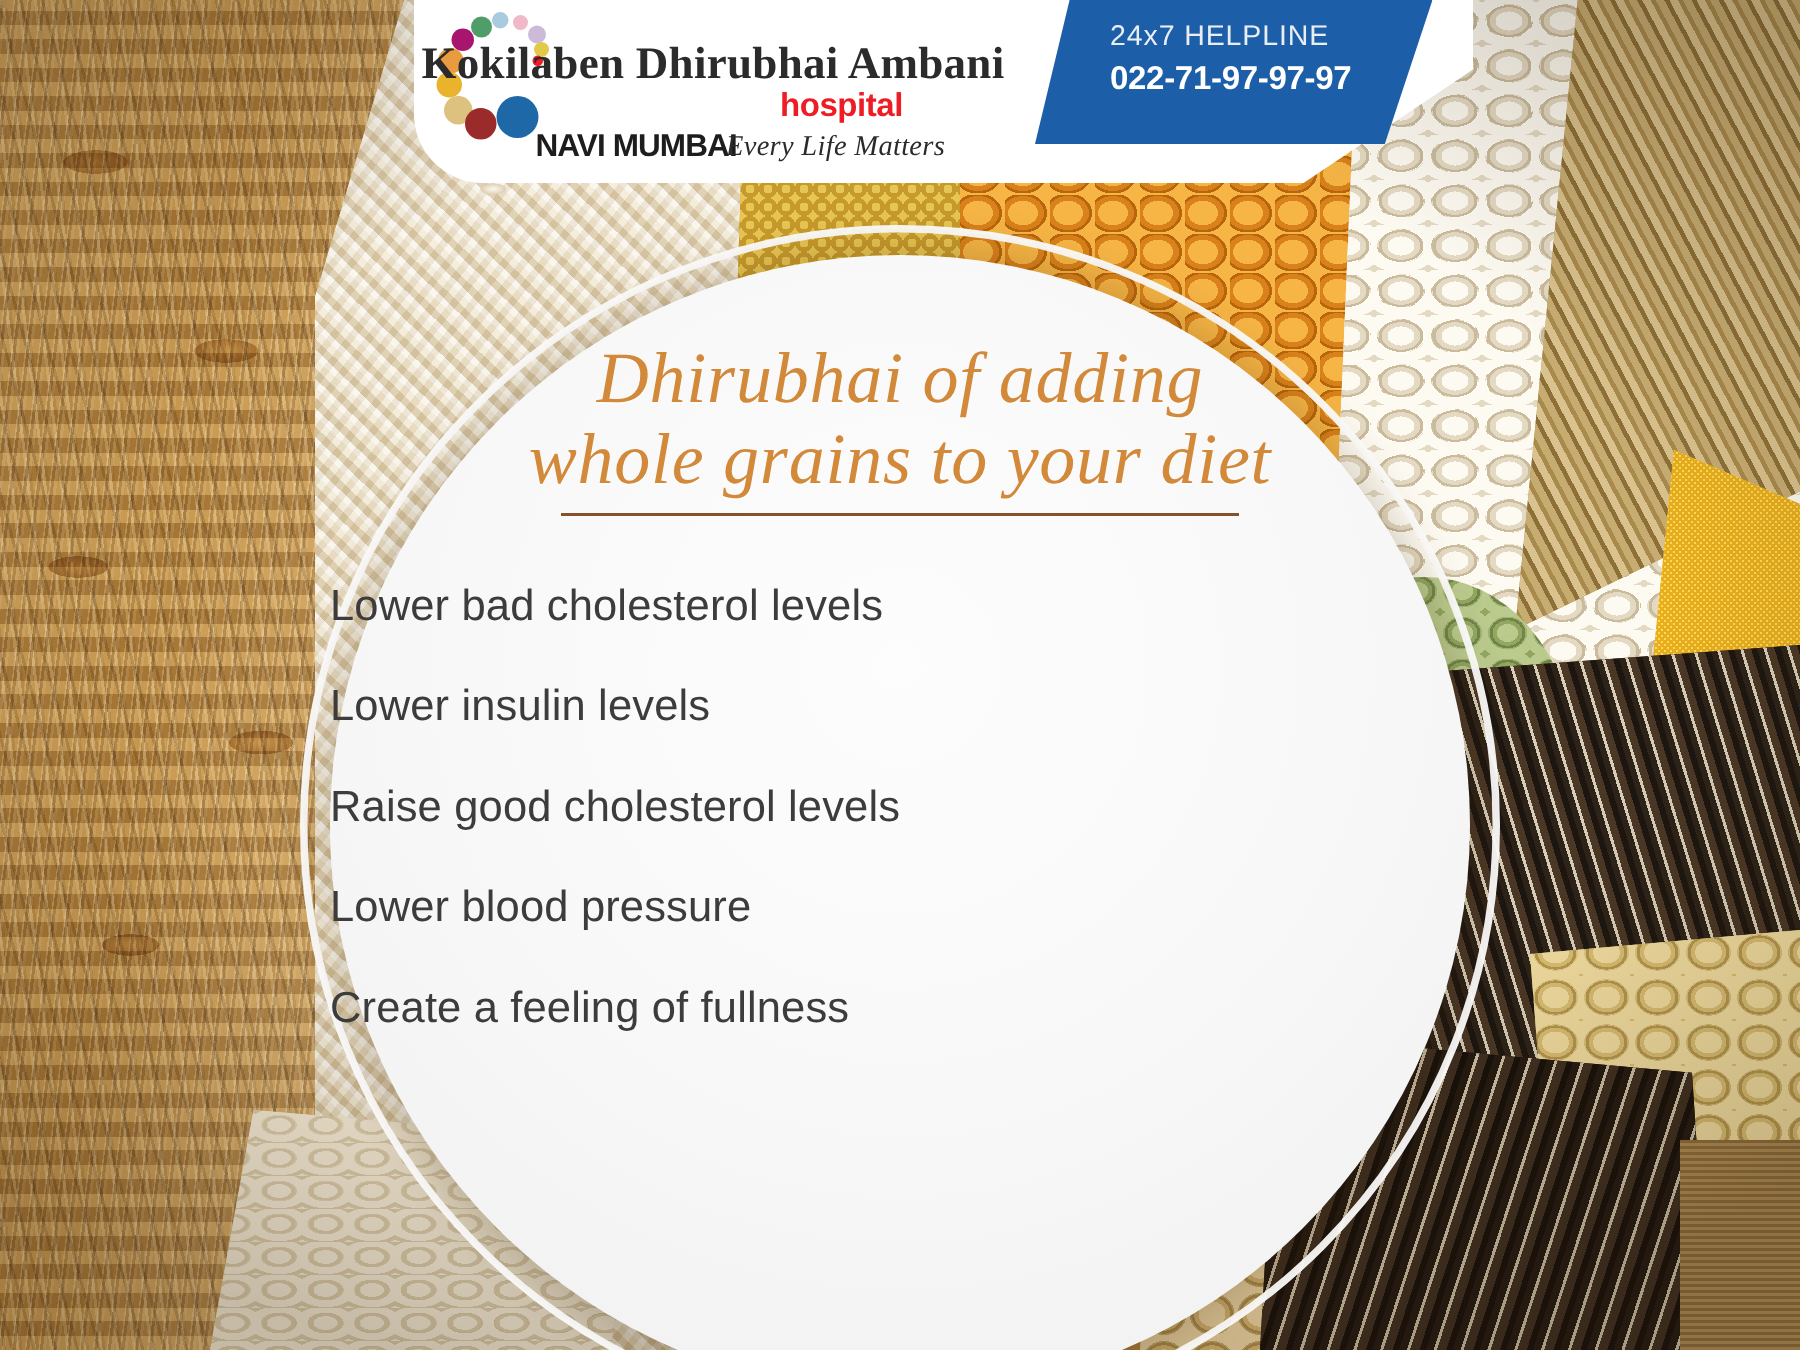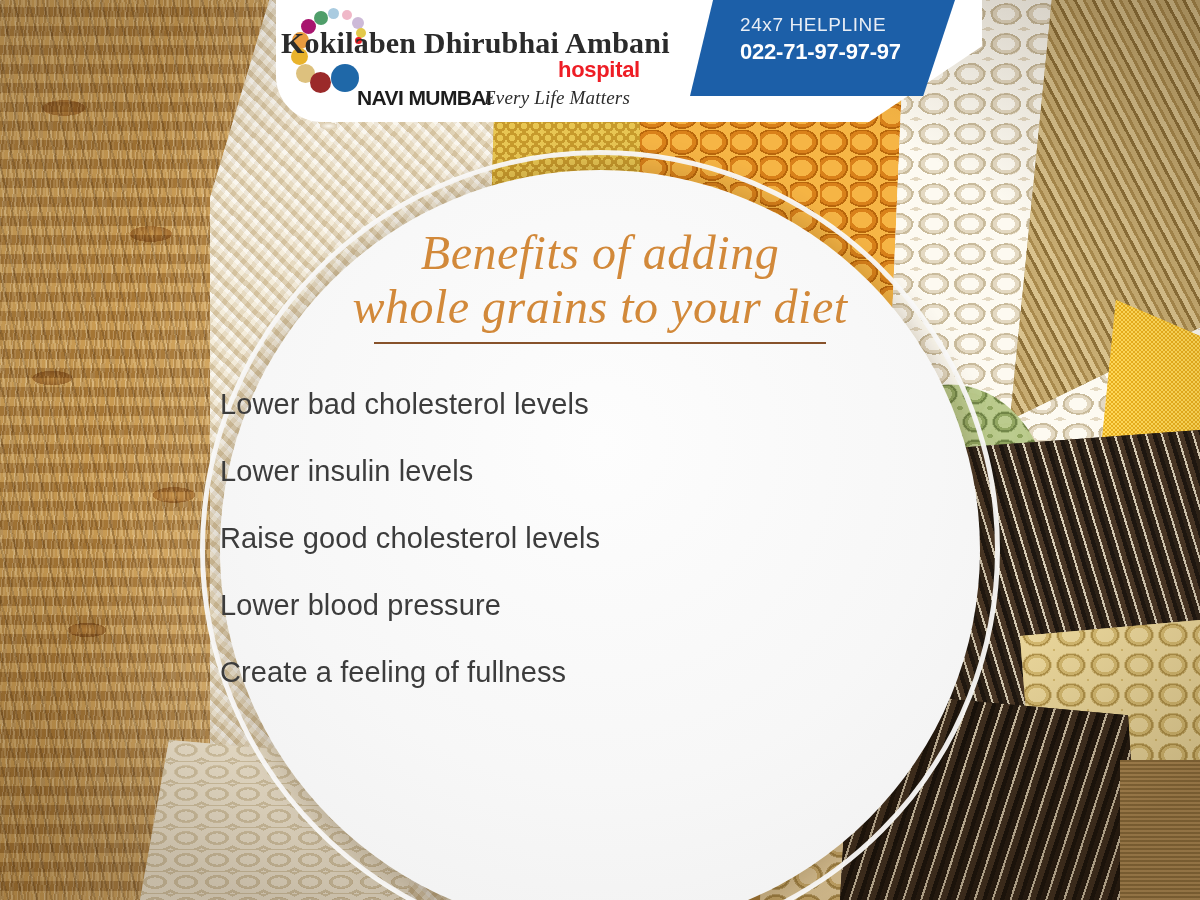--- a/index.html
+++ b/index.html
@@ -244,21 +244,20 @@
     position:absolute; left:281px; top:26px; z-index:9;
     font-family:"Liberation Serif", serif;
     font-size:30px; font-weight:700; color:#2b2b2b;
     letter-spacing:.2px; white-space:nowrap;text-align:center;
   }
   .logo-hospital {
     position:absolute; left:520px; top:57px; z-index:9;
     font-family:"Liberation Sans", sans-serif;
     font-size:22px; font-weight:700; color:#ee1d25;
     letter-spacing:-.3px;
-    margin-left:38px;
   }
   .logo-city {
     position:absolute; left:357px; top:86px; z-index:9;
     font-family:"Liberation Sans", sans-serif;
     font-size:21px; font-weight:700; color:#1d1d1d;
     letter-spacing:-.6px;
   }
   .logo-tagline {
     position:absolute; left:484px; top:87px; z-index:9;
     font-family:"Liberation Serif", serif;
@@ -378,21 +377,21 @@
   <div class="helpline">
     <div class="helpline-label">24x7 HELPLINE</div>
     <div class="helpline-number">022-71-97-97-97</div>
   </div>
 
   <div class="circle-ring"></div>
   <div class="circle-disc"></div>
 
   <div class="circle-content">
     <div class="headline">
-      <span class="headline-l1">Benefits of adding</span>
+      <span class="headline-l1">Dhirubhai of adding</span>
       <span class="headline-l2">whole grains to your diet</span>
     </div>
     <div class="headline-rule"></div>
 
     <div class="benefits">
       <div class="benefit">Lower bad cholesterol levels</div>
       <div class="benefit">Lower insulin levels</div>
       <div class="benefit">Raise good cholesterol levels</div>
       <div class="benefit">Lower blood pressure</div>
       <div class="benefit">Create a feeling of fullness</div>

